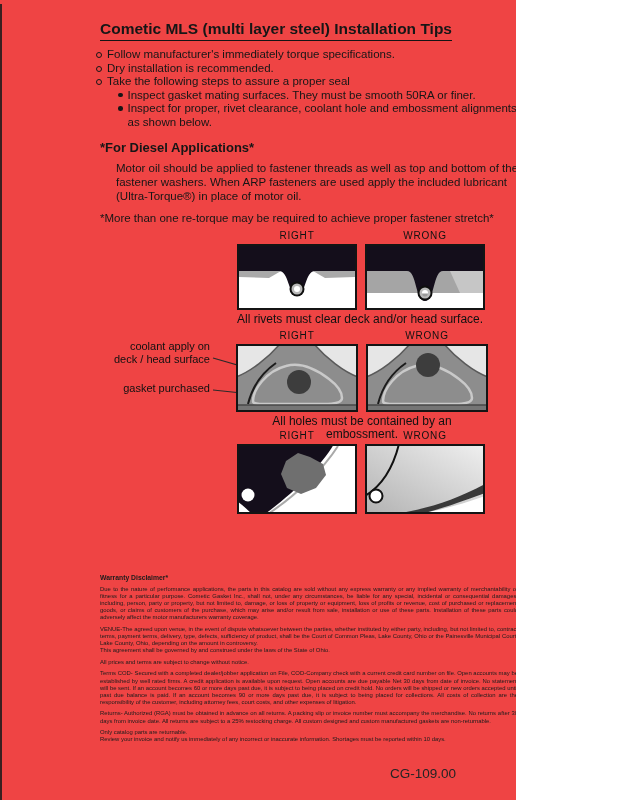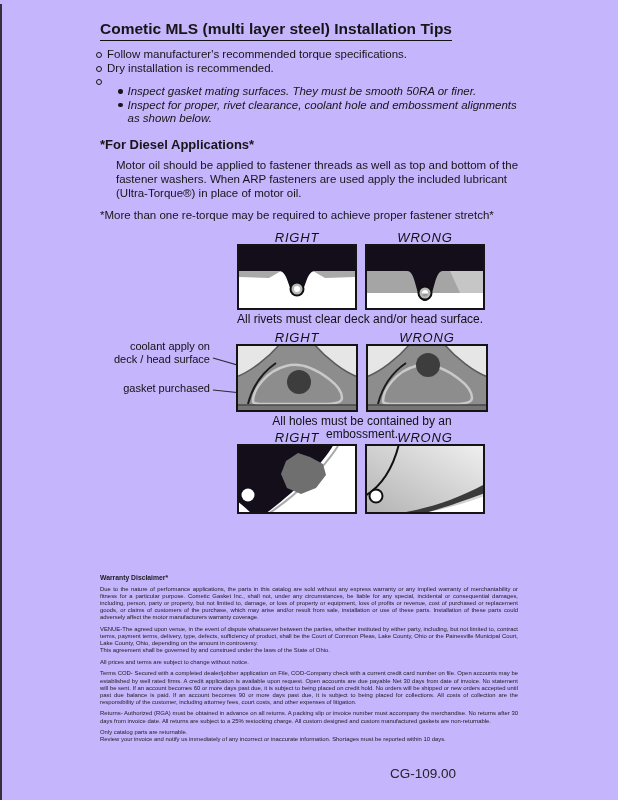--- a/index.html
+++ b/index.html
@@ -1,33 +1,33 @@
 <!DOCTYPE html>
 <html><head>
 <meta charset="utf-8">
 <style>
   html,body{margin:0;padding:0;background:#ffffff;}
   body{width:618px;height:800px;position:relative;font-family:"Liberation Sans",sans-serif;color:#161616;}
-  .page{position:absolute;inset:0;width:618px;height:800px;background:#c4b5fd;overflow:hidden;}
+  .page{position:absolute;inset:0;width:516px;height:800px;background:#ef4444;overflow:hidden;}
   .edge-line{position:absolute;left:0;top:4px;width:1.5px;height:796px;background:#1a1a1a;opacity:.85;}
 
   
   .main-text{position:absolute;left:96px;top:18px;width:430px;}
   .title{font-size:15.5px;font-weight:bold;margin:2px 0 7px 4px;}
   .title span{display:inline-block;border-bottom:1.6px solid #141414;padding-bottom:2px;}
   .bullet,.sub-bullet{font-size:11.5px;line-height:13.5px;display:flex;align-items:flex-start;}
   .bullet .mk{flex:0 0 auto;width:4px;height:4px;border:1.1px solid #161616;border-radius:50%;margin:4px 5px 0 0;}
-  .sub-bullet{margin-left:22px;font-style:italic;}
+  .sub-bullet{margin-left:22px;}
   .sub-bullet .mk{flex:0 0 auto;width:4.5px;height:4.5px;background:#161616;border-radius:50%;margin:4px 5px 0 0;}
   .diesel-heading{font-size:13px;font-weight:bold;margin:11px 0 0 4px;}
   .para{font-size:11.5px;line-height:14px;margin:6px 0 0 20px;}
   .note{font-size:11.5px;line-height:14px;margin:8px 0 0 4px;}
 
   
-  .fig-label{position:absolute;font-size:13px;letter-spacing:.8px;text-align:center;color:#111;font-style:italic;}
+  .fig-label{position:absolute;font-size:10px;letter-spacing:.8px;text-align:center;color:#111;}
   .fig-box{position:absolute;}
   .fig-caption{position:absolute;font-size:12px;line-height:13px;color:#111;white-space:pre-line;}
   .ann{position:absolute;font-size:11px;line-height:12.5px;text-align:right;color:#111;white-space:pre-line;}
   .leader{position:absolute;left:205px;top:348px;}
 
   
   .disclaimer{position:absolute;left:100px;top:574px;width:418px;color:#1c1c1c;}
   .disc-heading{font-size:6.8px;font-weight:bold;margin:0 0 5px 0;}
   .disc-para{font-size:5.9px;line-height:7.1px;margin:0 0 4.5px 0;text-align:justify;white-space:pre-line;}
 
@@ -37,28 +37,29 @@
 <body>
 
 <div class="page">
   <div class="edge-line"></div>
 
   <div class="main-text">
     <h1 class="title"><span>Cometic MLS (multi layer steel) Installation Tips</span></h1>
 
     <div class="bullet">
         <span class="mk"></span>
-        <span>Follow manufacturer's recommended torque specifications.</span>
+        <span>Follow manufacturer's immediately torque specifications.</span>
       </div>
     <div class="bullet">
         <span class="mk"></span>
         <span>Dry installation is recommended.</span>
       </div>
     <div class="bullet">
         <span class="mk"></span>
+        <span>Take the following steps to assure a proper seal</span>
       </div>
     <div class="sub-bullet">
         <span class="mk"></span>
         <span>Inspect gasket mating surfaces.  They must be smooth 50RA or finer.</span>
       </div>
     <div class="sub-bullet">
         <span class="mk"></span>
         <span>Inspect for proper, rivet clearance, coolant hole and embossment alignments as shown below.</span>
       </div>
 

